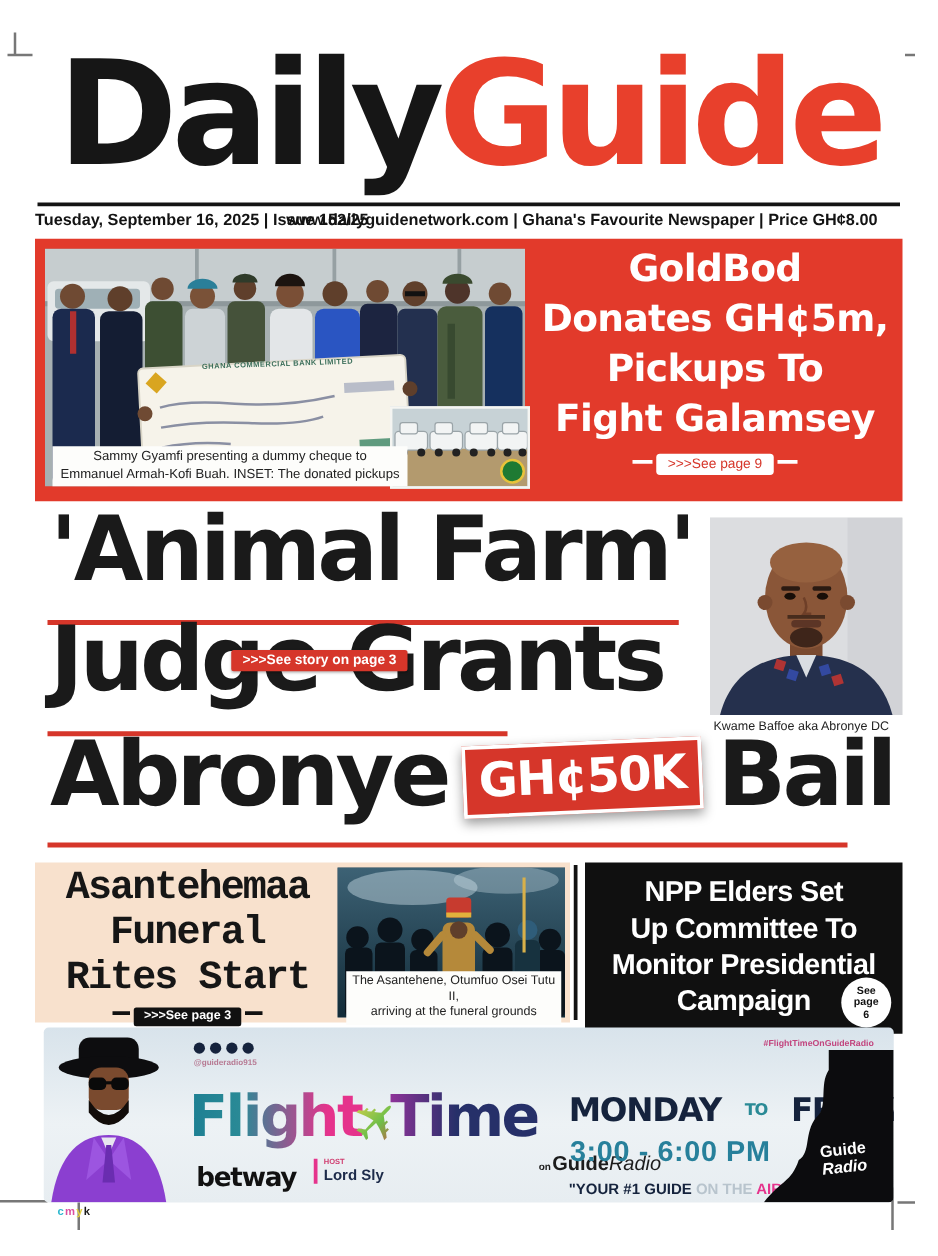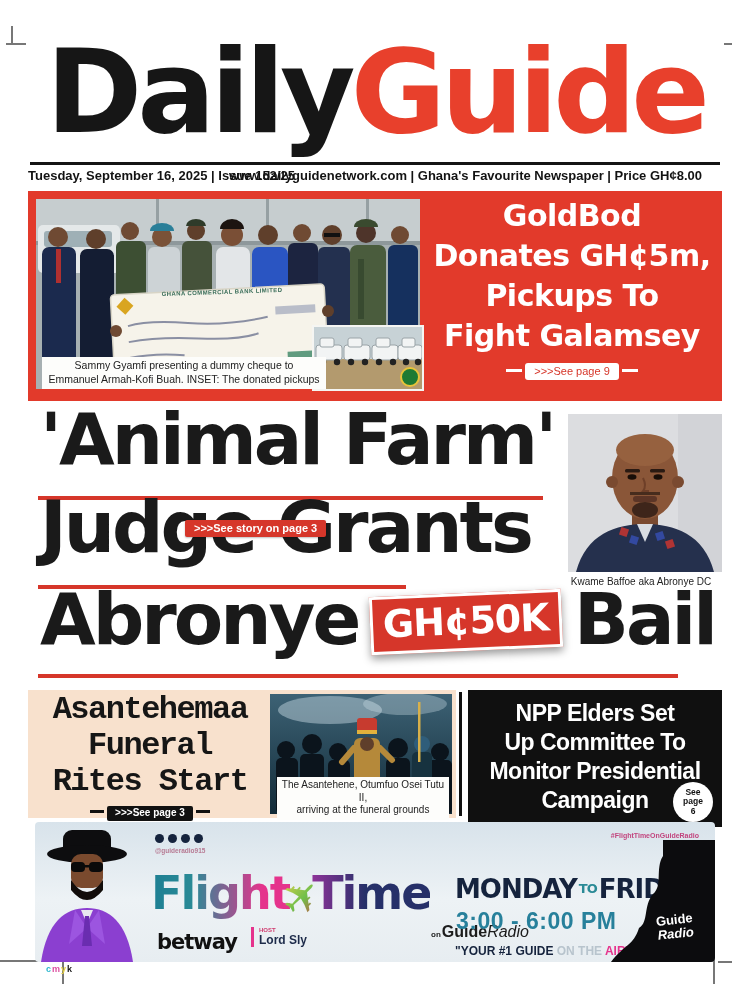--- a/index.html
+++ b/index.html
@@ -90,21 +90,21 @@
     letter-spacing:-1px;color:#111;}
   .host{left:216px;top:105px;border-left:3px solid #e5338c;padding-left:5px;}
   .host .host-label{font-size:6px;font-weight:bold;color:#d03a6e;}
   .host .host-name{font-size:12px;font-weight:bold;color:#1d2b4a;}
   .station{left:396px;top:101px;white-space:nowrap;color:#1c1c1c;}
   .station .on{font-size:8px;font-weight:bold;margin-right:1px;}
   .station .guide{font-size:16px;font-weight:bold;}
   .station .radio{font-size:16px;font-style:italic;}
   .days{left:420px;top:52px;font-family:"DejaVu Sans",sans-serif;font-weight:bold;font-size:26px;
     letter-spacing:-1px;color:#15233d;white-space:nowrap;}
-  .days .to{font-size:13px;color:#2a8a96;position:relative;top:-5px;margin:0 2px;}
+  .days .to{font-size:13px;color:#2a8a96;position:relative;top:-5px;margin:0 19px;}
   .timeslot{left:421px;top:86px;font-size:23px;font-weight:bold;color:#27809b;letter-spacing:.5px;}
   .tagline{left:420px;top:122px;font-size:12px;font-weight:bold;white-space:nowrap;}
   .tagline .tg1{color:#15233d;} .tagline .tg2{color:#b8c4cd;} .tagline .tg3{color:#e5338c;}
   .corner{right:0;bottom:0;width:110px;height:122px;}
   .corner-text{right:10px;bottom:22px;width:60px;text-align:center;color:#fff;font-weight:bold;
     font-size:13px;line-height:1.05;transform:rotate(-6deg);}
 
   .printmark{left:46px;top:964px;font-size:9px;font-weight:bold;letter-spacing:1px;text-align:center;}
   .printmark .c{color:#2eb8cf}.printmark .m{color:#dd4fa0}.printmark .y{color:#e3cf3f}.printmark .k{color:#1a1a1a}
 </style>

